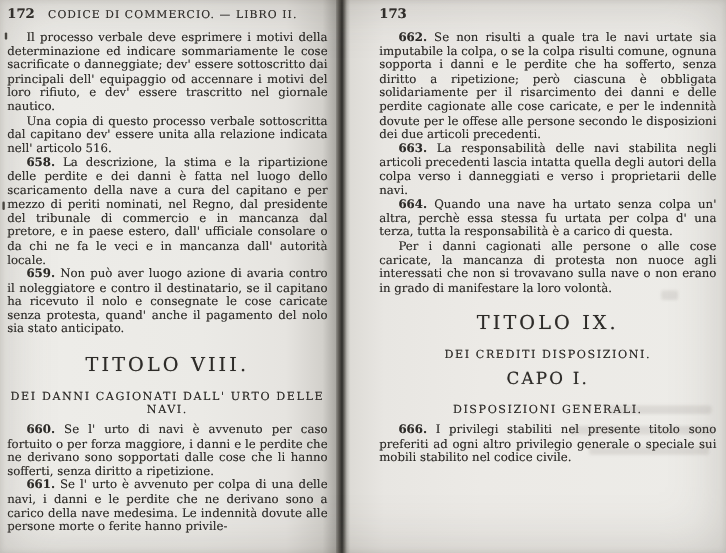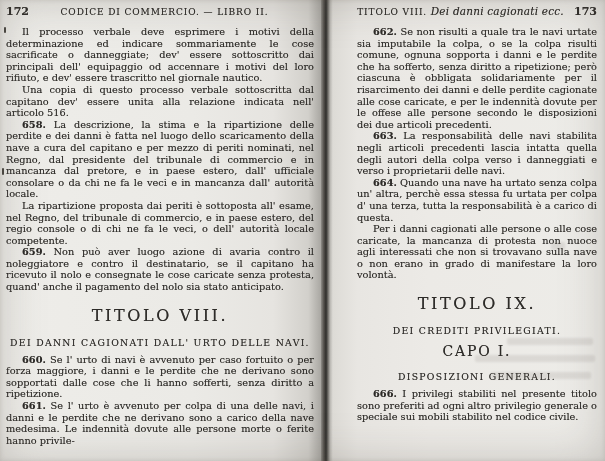--- a/index.html
+++ b/index.html
@@ -4,21 +4,21 @@
 <style>
   * { margin:0; padding:0; box-sizing:border-box; }
   html,body { width:605px; height:461px; background:#d8d6d1; }
   .scan {
     position:relative; width:605px; height:461px; display:flex;
     font-family:"DejaVu Serif","Liberation Serif",serif;
     color:#2d2b28; overflow:hidden;
   }
   .page { height:100%; overflow:hidden; position:relative; }
   .page.left {
-    width:321px; padding:5px 7px 4px 6px;
+    width:280px; padding:5px 7px 4px 6px;
     background:linear-gradient(to right,#eeede9 0,#ebeae6 60%,#e6e4e0 85%,#d2d0cb 96%,#a9a7a2 100%);
   }
   .gutter {
     width:12px; height:100%; flex:0 0 12px;
     background:linear-gradient(to right,#8f8d88 0,#57544f 22%,#2e2d2a 42%,#6e6c67 58%,#b9b7b2 76%,#dfddd8 100%);
   }
   .page.right {
     flex:1; padding:5px 8px 4px 24px;
     background:linear-gradient(to right,#dddbd6 0,#e8e6e2 9%,#eceae6 35%,#edece8 100%);
   }
@@ -65,55 +65,52 @@
   <div class="page left">
     <div class="header">
       <span class="pagenum">172</span>
       <span class="running">CODICE DI COMMERCIO. — LIBRO II.</span>
     </div>
 
     <p class="para indent"><span>Il processo verbale deve esprimere i motivi della determinazione ed indicare sommariamente le cose sacrificate o danneggiate; dev' essere sottoscritto dai principali dell' equipaggio od accennare i motivi del loro rifiuto, e dev' essere trascritto nel giornale nautico.</span></p>
     <p class="para indent"><span>Una copia di questo processo verbale sottoscritta dal capitano dev' essere unita alla relazione indicata nell' articolo 516.</span></p>
     <p class="para indent"><b class="artnum">658.</b>
       <span>La descrizione, la stima e la ripartizione delle perdite e dei danni è fatta nel luogo dello scaricamento della nave a cura del capitano e per mezzo di periti nominati, nel Regno, dal presidente del tribunale di commercio e in mancanza dal pretore, e in paese estero, dall' ufficiale consolare o da chi ne fa le veci e in mancanza dall' autorità locale.</span></p>
-    <p class="para indent"><span>La ripartizione proposta dai periti è sottoposta all' esame, nel Regno, del tribunale di commercio, e in paese estero, del regio console o di chi ne fa le veci, o dell' autorità locale competente.</span></p>
     <p class="para indent"><b class="artnum">659.</b>
       <span>Non può aver luogo azione di avaria contro il noleggiatore e contro il destinatario, se il capitano ha ricevuto il nolo e consegnate le cose caricate senza protesta, quand' anche il pagamento del nolo sia stato anticipato.</span></p>
 
     <h2 class="titolo">TITOLO VIII.</h2>
     <h3 class="sezione">DEI DANNI CAGIONATI DALL' URTO DELLE NAVI.</h3>
 
     <p class="para indent"><b class="artnum">660.</b>
       <span>Se l' urto di navi è avvenuto per caso fortuito o per forza maggiore, i danni e le perdite che ne derivano sono sopportati dalle cose che li hanno sofferti, senza diritto a ripetizione.</span></p>
     <p class="para indent"><b class="artnum">661.</b>
       <span>Se l' urto è avvenuto per colpa di una delle navi, i danni e le perdite che ne derivano sono a carico della nave medesima. Le indennità dovute alle persone morte o ferite hanno privile-</span></p>
   </div>
 
   <div class="gutter">
     <span class="speck" style="left:4px;top:27px;width:2px;height:6px;border-radius:2px;"></span>
     <span class="speck" style="left:2px;top:168px;width:2px;height:7px;border-radius:2px;"></span>
   </div>
 
   <div class="page right">
     <div class="header">
-      <span class="running-right"><span class="hdr-caps">TITOLO VIII.</span>
-        <span class="hdr-italic">Dei danni cagionati ecc.</span></span>
       <span class="pagenum">173</span>
     </div>
 
     <p class="para indent"><b class="artnum">662.</b>
       <span>Se non risulti a quale tra le navi urtate sia imputabile la colpa, o se la colpa risulti comune, ognuna sopporta i danni e le perdite che ha sofferto, senza diritto a ripetizione; però ciascuna è obbligata solidariamente per il risarcimento dei danni e delle perdite cagionate alle cose caricate, e per le indennità dovute per le offese alle persone secondo le disposizioni dei due articoli precedenti.</span></p>
     <p class="para indent"><b class="artnum">663.</b>
       <span>La responsabilità delle navi stabilita negli articoli precedenti lascia intatta quella degli autori della colpa verso i danneggiati e verso i proprietarii delle navi.</span></p>
     <p class="para indent"><b class="artnum">664.</b>
       <span>Quando una nave ha urtato senza colpa un' altra, perchè essa stessa fu urtata per colpa d' una terza, tutta la responsabilità è a carico di questa.</span></p>
     <p class="para indent"><span>Per i danni cagionati alle persone o alle cose caricate, la mancanza di protesta non nuoce agli interessati che non si trovavano sulla nave o non erano in grado di manifestare la loro volontà.</span></p>
 
     <h2 class="titolo">TITOLO IX.</h2>
-    <h3 class="sezione">DEI CREDITI PRIVILEGIATI.</h3>
+    <h3 class="sezione">DEI CREDITI DISPOSIZIONI.</h3>
     <h2 class="capo">CAPO I.</h2>
     <h3 class="sezione">DISPOSIZIONI GENERALI.</h3>
 
     <p class="para indent"><b class="artnum">666.</b>
       <span>I privilegi stabiliti nel presente titolo sono preferiti ad ogni altro privilegio generale o speciale sui mobili stabilito nel codice civile.</span></p>
 
     <span class="smudge" style="right:12px;top:338px;width:86px;height:7px;"></span>
     <span class="smudge" style="right:10px;top:355px;width:120px;height:7px;"></span>
     <span class="smudge" style="right:14px;top:372px;width:100px;height:7px;"></span>
     <span class="smudge" style="right:40px;top:242px;width:14px;height:8px;"></span>

